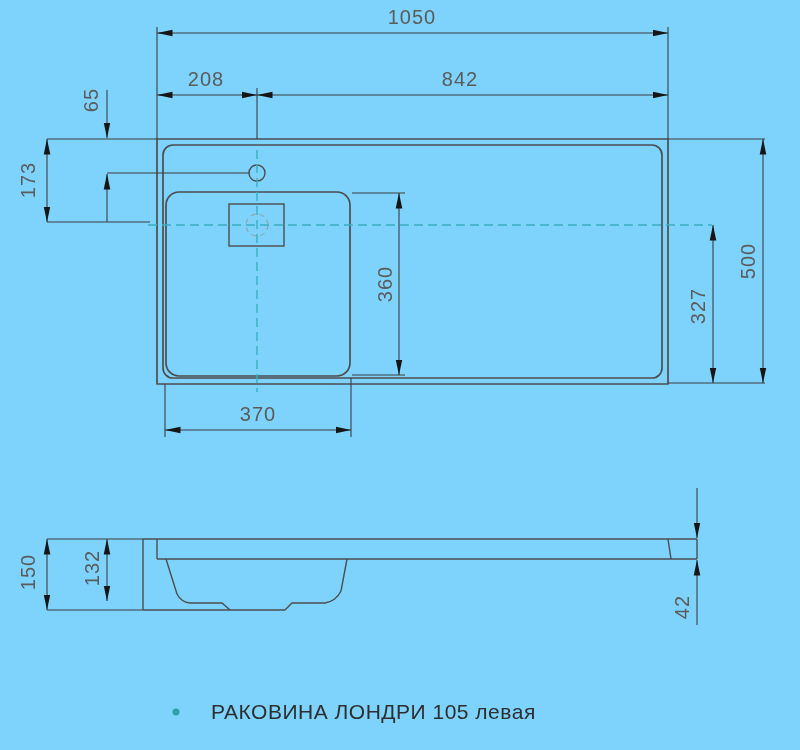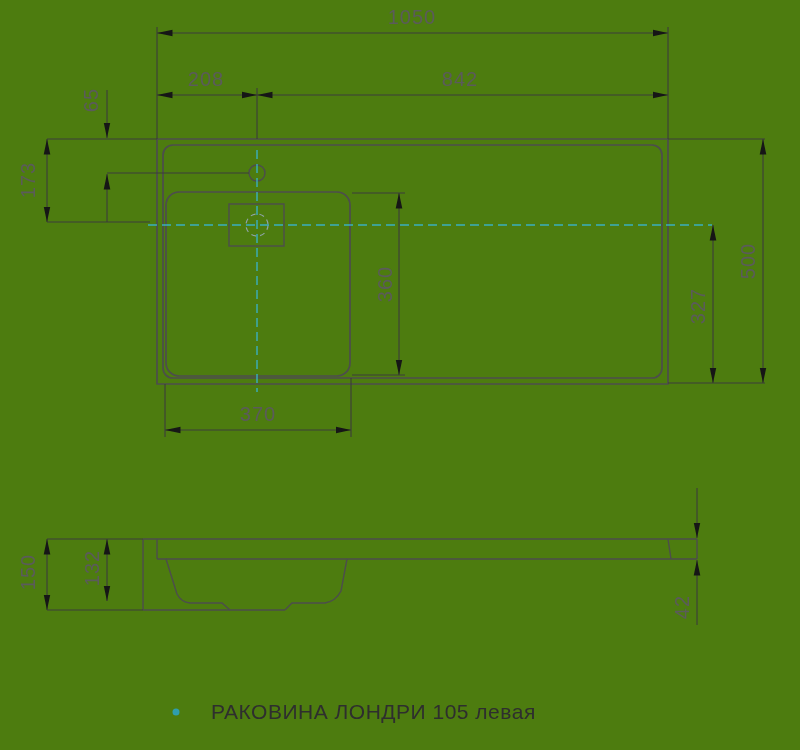--- a/index.html
+++ b/index.html
@@ -1,16 +1,16 @@
 <!DOCTYPE html>
 <html><head>
 <meta charset="utf-8">
 <style>
   html, body { margin: 0; padding: 0; background: #ffffff; }
-  .page { position: relative; width: 800px; height: 750px; background: #4d7c0f; overflow: hidden; }
+  .page { position: relative; width: 800px; height: 750px; background: #7dd3fc; overflow: hidden; }
   svg text {
     font-family: "Liberation Sans", sans-serif;
     fill: #5b5b5b;
     letter-spacing: 1px;
   }
   .dim-text { font-size: 20px; }
   .caption-text {
     font-family: "Liberation Sans", sans-serif;
     font-size: 21px;
     fill: #2e2e2e;

